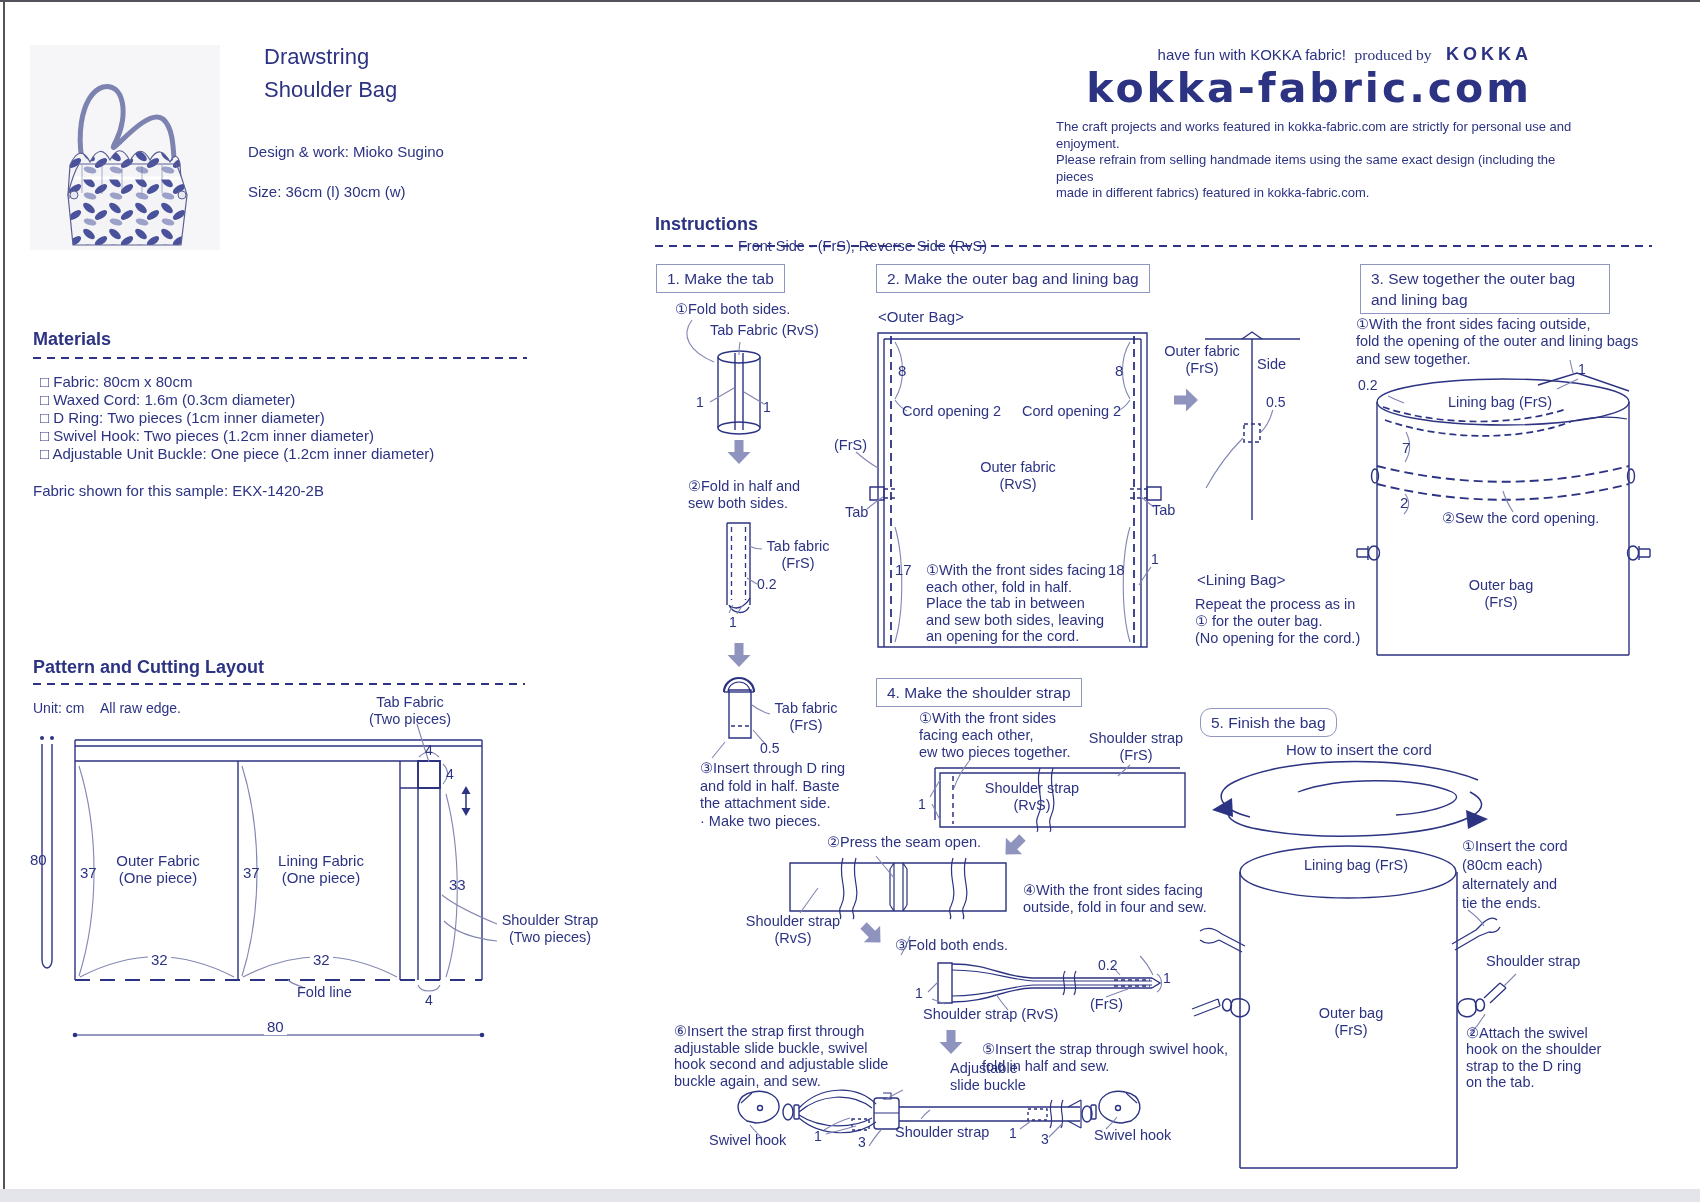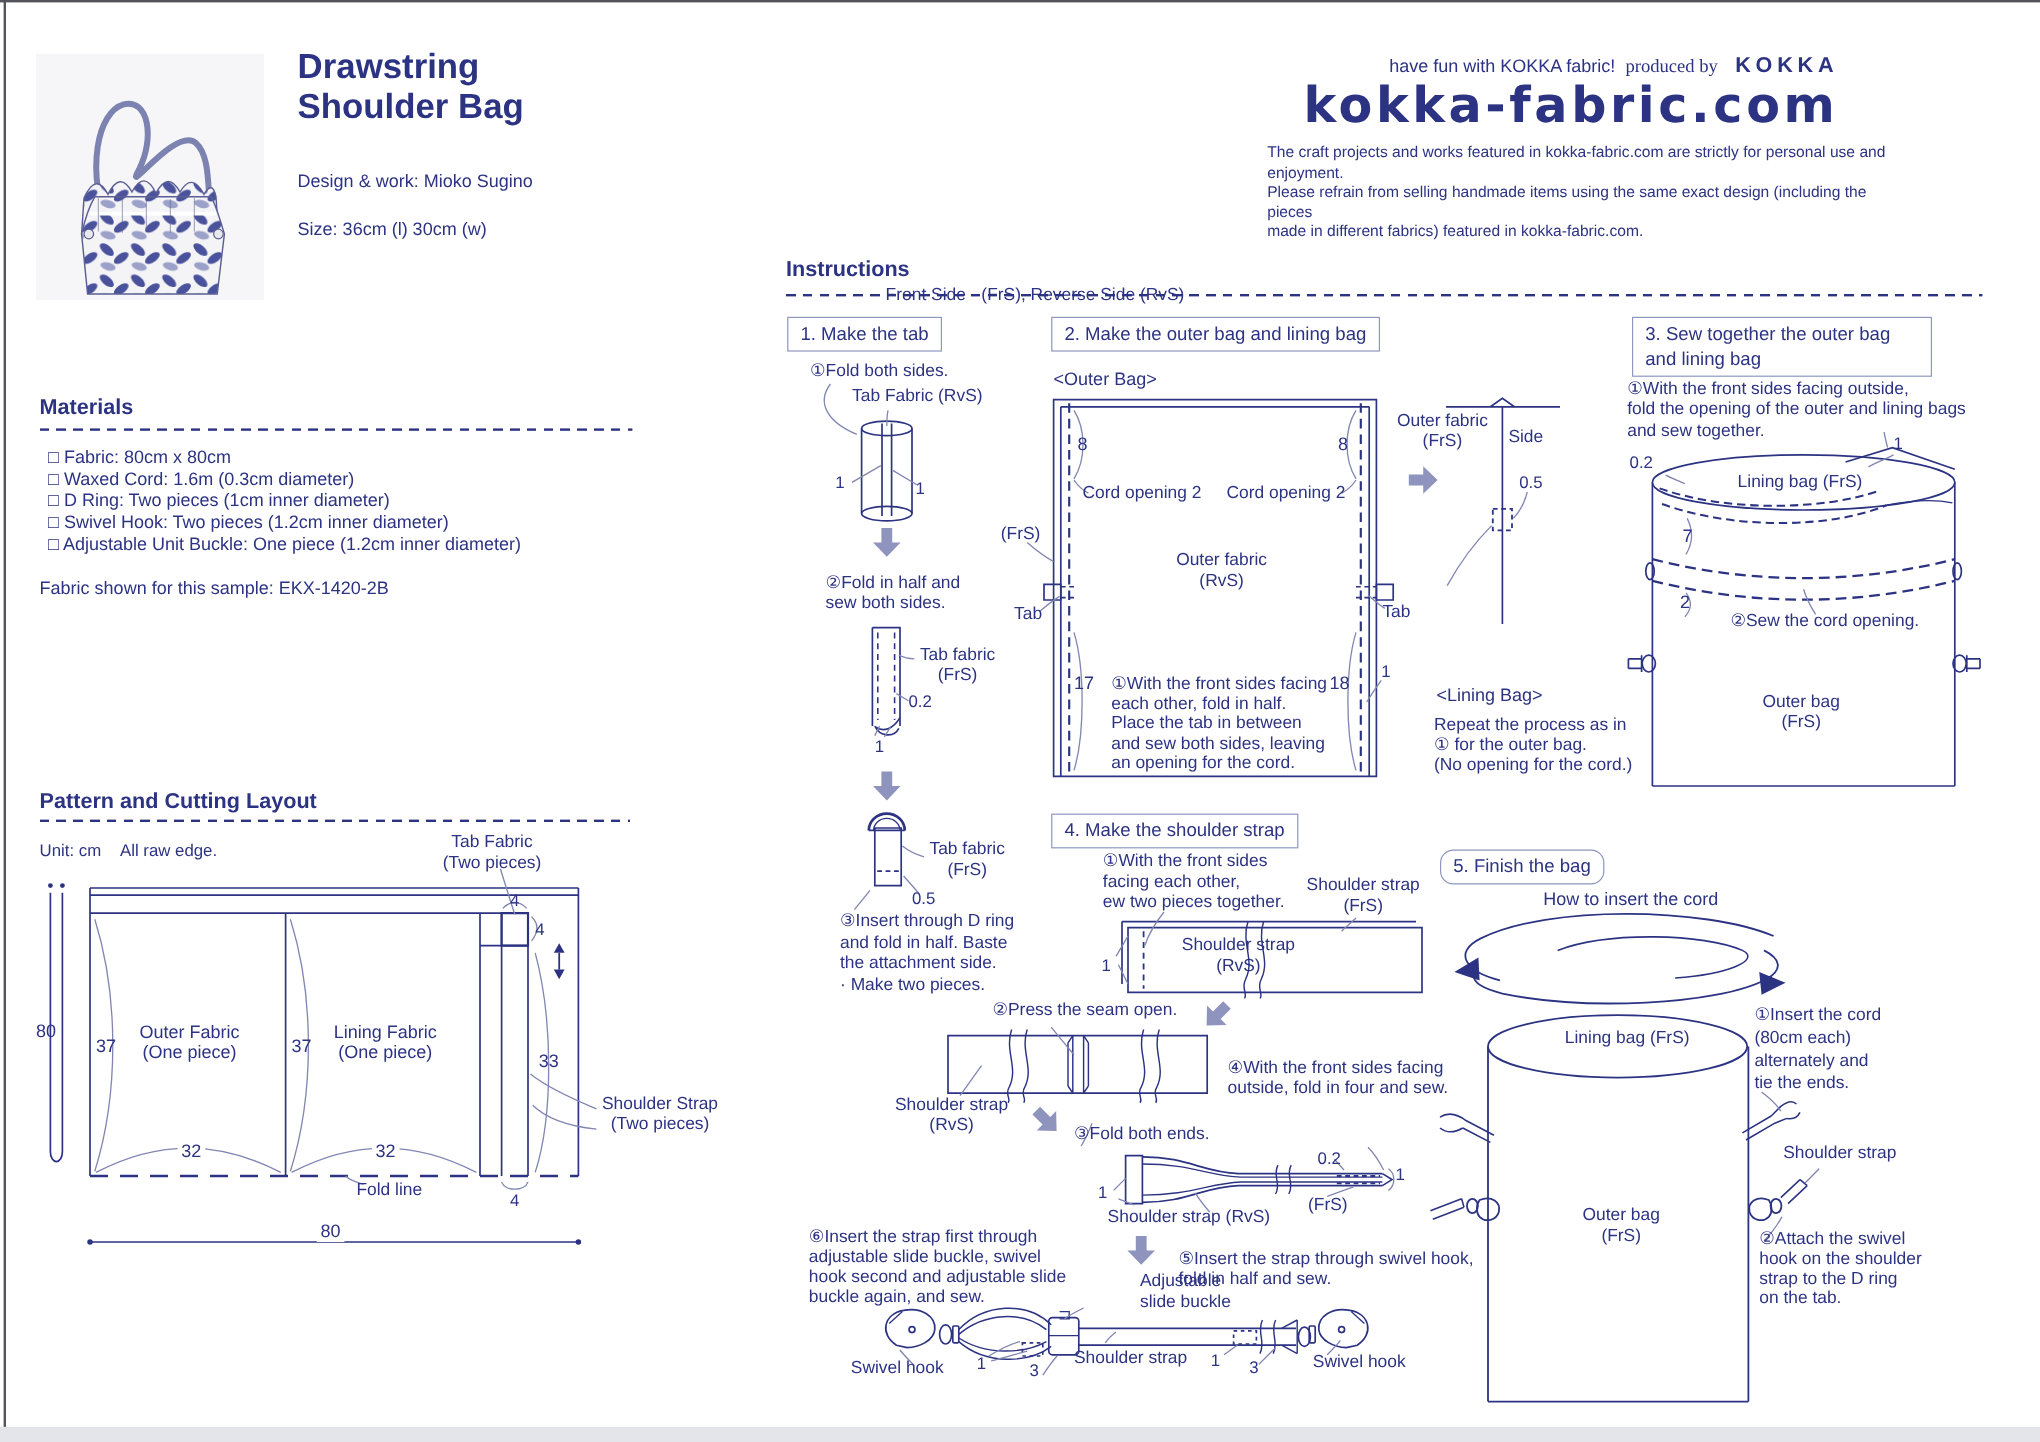--- a/index.html
+++ b/index.html
@@ -6,21 +6,21 @@
   html,body { background:#888; }
   .page {
     position:relative; width:1700px; height:1202px; background:#ffffff;
     font-family:"Liberation Sans", sans-serif; color:#2c3382; overflow:hidden;
   }
   .abs { position:absolute; }
   .t   { position:absolute; font-size:14.5px; line-height:17px; white-space:pre-line; color:#2c3382; }
   .num { position:absolute; font-size:14px; color:#2c3382; }
   .ctr { text-align:center; }
   .bgw { background:#fff; padding:0 3px; }
-  .h1  { font-size:29px; font-weight:bold; line-height:33px; white-space:pre-line; }
+  .h1  { font-size:22px; font-weight:normal; line-height:33px; white-space:pre-line;margin-left:16px; }
   .sec-h { font-size:18px; font-weight:bold; }
   .rule { position:absolute; height:2px; background:repeating-linear-gradient(90deg,#2c3382 0 8px,transparent 8px 14px); }
   .stepbox {
     position:absolute; border:1px solid #8f96bf; background:#fff; color:#2c3382;
     font-size:15.5px; line-height:21px; padding:3px 10px; white-space:pre-line;
   }
   .serif { font-family:"Liberation Serif", serif; }
   .logo  { font-family:"DejaVu Sans", sans-serif; font-weight:bold; font-size:41px; letter-spacing:3px; }
   .kokka { font-weight:bold; font-size:18px; letter-spacing:4px; }
   .small { font-size:13px; line-height:16.5px; }

